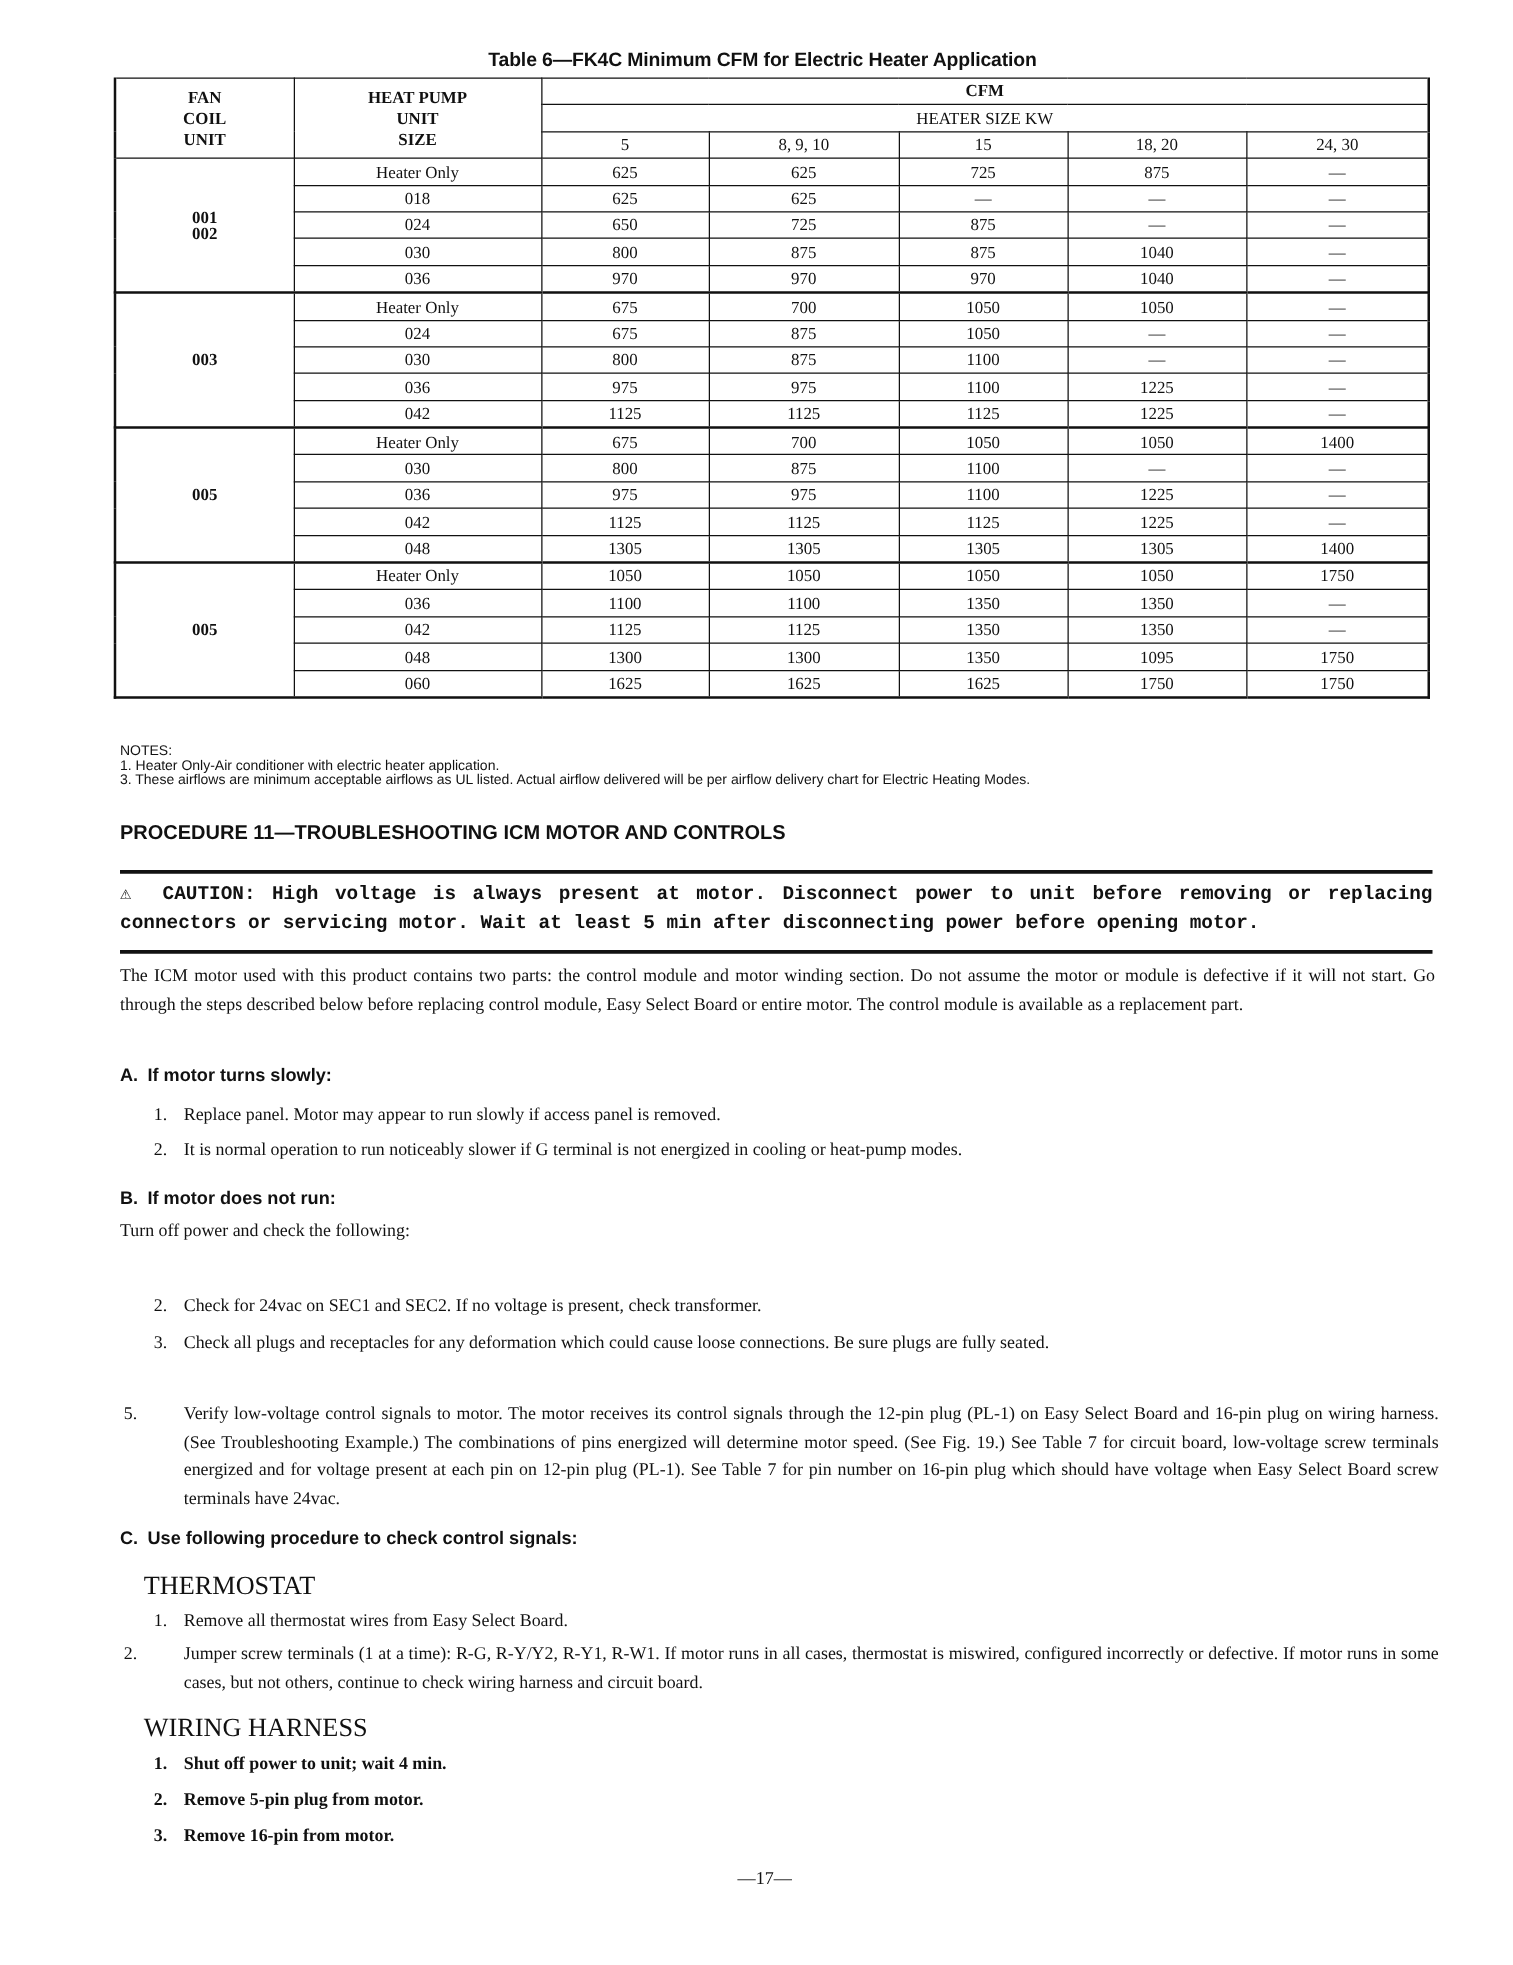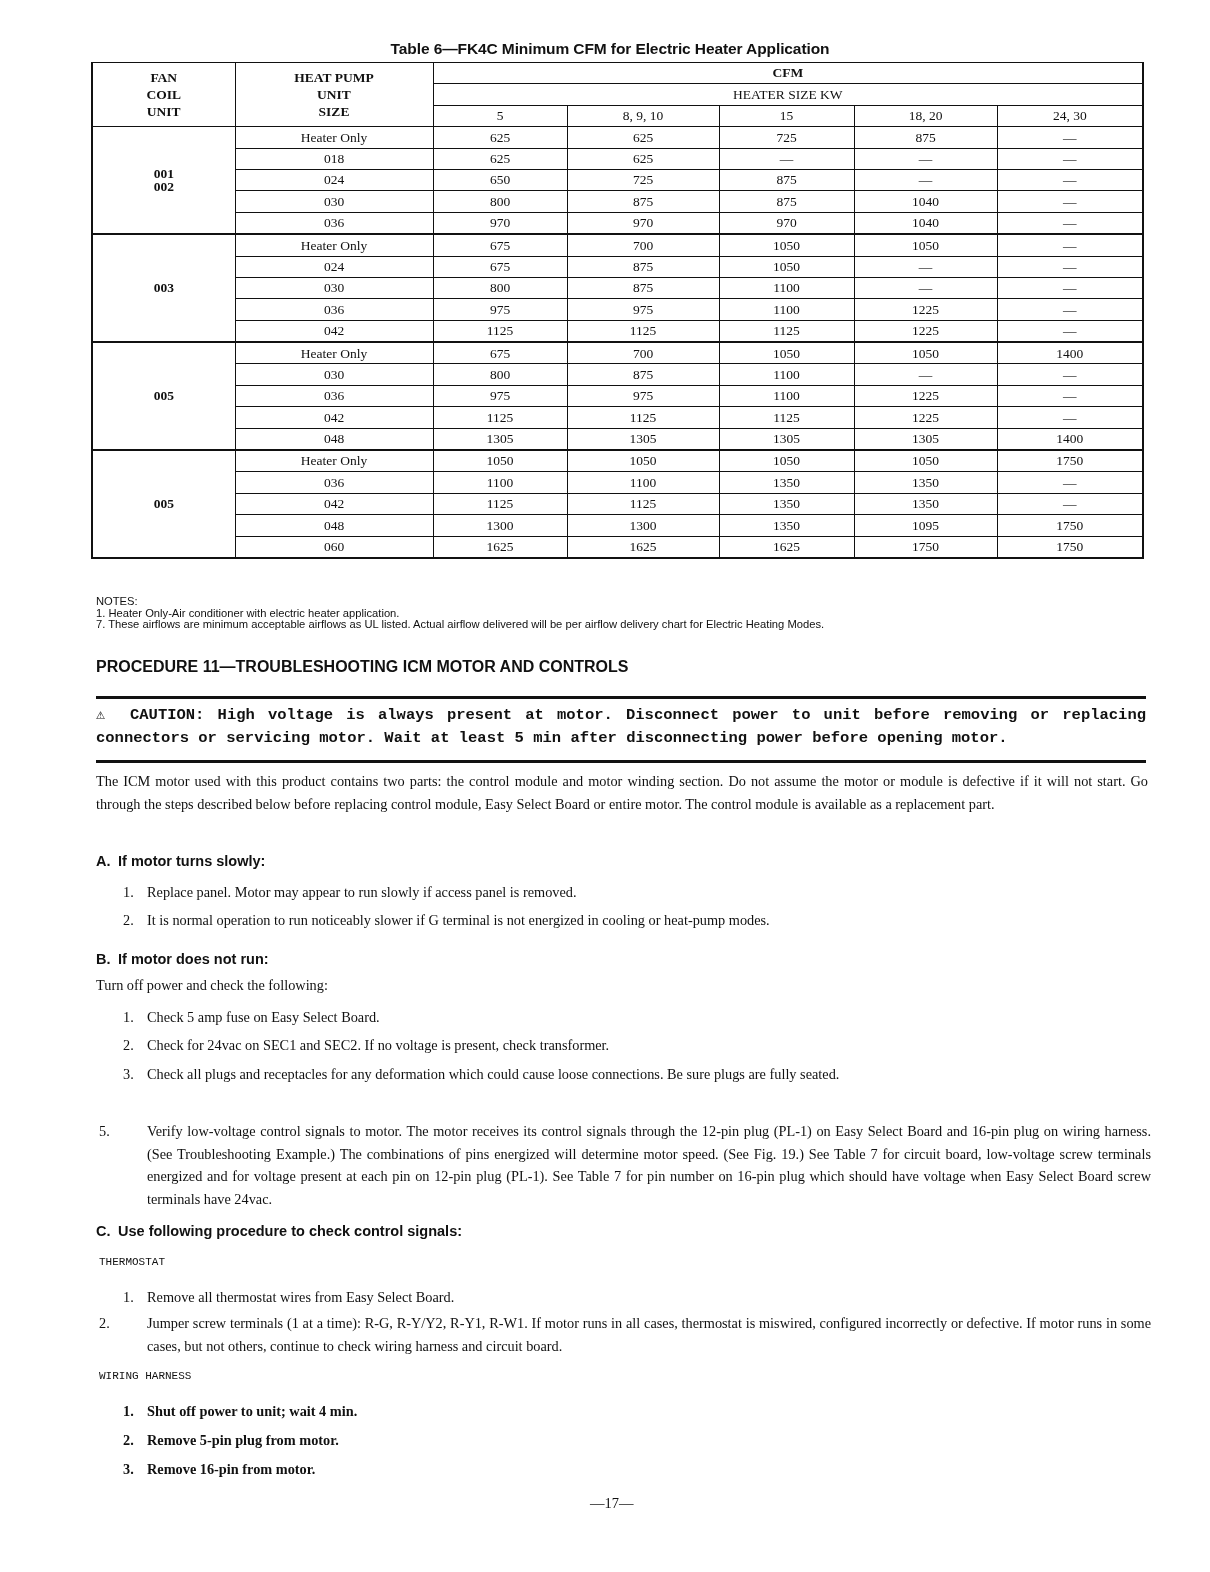--- a/index.html
+++ b/index.html
@@ -56,22 +56,22 @@
     font-size: 14.3px; line-height: 22.5px; text-align: justify;
   }
 
   .sec-head {
     position: absolute; left: 96px;
     font-family: "Liberation Sans", sans-serif; font-weight: bold; font-size: 14.5px;
   }
   .sec-head .letter { display: inline-block; width: 22px; }
 
   .sub-head {
-    position: absolute; left: 99px;
-    font-family: Liberation Mono, monospace; font-size: 11px;
+    position: absolute; left: 115px;
+    font-family: Liberation Serif, serif; font-size: 21px;
   }
 
   .plain {
     position: absolute; left: 96px; font-size: 14.3px;
   }
 
   .item {
     position: absolute; left: 123px; width: 1028px;
     font-size: 14.3px; line-height: 22.5px; text-align: justify;
   }
@@ -293,21 +293,21 @@
           <td style="border-bottom: 2.4px solid rgb(17, 17, 17);">1625</td>
           <td style="border-bottom: 2.4px solid rgb(17, 17, 17);">1750</td>
           <td class="outer-right" style="border-bottom: 2.4px solid rgb(17, 17, 17);">1750</td>
         </tr>
       </tbody>
   </table>
 
   <div class="notes">
     <div>NOTES:</div>
     <div>1. Heater Only-Air conditioner with electric heater application.</div>
-    <div>7. These airflows are minimum acceptable airflows as UL listed. Actual airflow delivered will be per airflow delivery chart for Electric Heating Modes.</div>
+    <div>3. These airflows are minimum acceptable airflows as UL listed. Actual airflow delivered will be per airflow delivery chart for Electric Heating Modes.</div>
   </div>
 
   <h2 class="proc">PROCEDURE 11—TROUBLESHOOTING ICM MOTOR AND CONTROLS</h2>
 
   <div class="caution-rule-top"></div>
   <div class="caution">
     <span class="warn-icon">⚠</span><span>CAUTION: High voltage is always present at motor. Disconnect power to unit before removing or replacing connectors or servicing motor. Wait at least 5 min after disconnecting power before opening motor.</span>
   </div>
   <div class="caution-rule-bot"></div>
 
@@ -320,23 +320,20 @@
     <span class="num">1.</span><span class="body">Replace panel. Motor may appear to run slowly if access panel is removed.</span>
   </div>
   <div class="item" style="top:909px">
     <span class="num">2.</span><span class="body">It is normal operation to run noticeably slower if G terminal is not energized in cooling or heat-pump modes.</span>
   </div>
 
   <div class="sec-head" style="top:951px">
     <span class="letter">B.</span><span>If motor does not run:</span>
   </div>
   <div class="plain" style="top:977px">Turn off power and check the following:</div>
-  <div class="item" style="top:1006px">
-    <span class="num">1.</span><span class="body">Check 5 amp fuse on Easy Select Board.</span>
-  </div>
   <div class="item" style="top:1034px">
     <span class="num">2.</span><span class="body">Check for 24vac on SEC1 and SEC2. If no voltage is present, check transformer.</span>
   </div>
   <div class="item" style="top:1063px">
     <span class="num">3.</span><span class="body">Check all plugs and receptacles for any deformation which could cause loose connections. Be sure plugs are fully seated.</span>
   </div>
   <div class="item hang" style="top:1120px">
     <span class="num">5.</span><span class="body">Verify low-voltage control signals to motor. The motor receives its control signals through the 12-pin plug (PL-1) on Easy Select Board and 16-pin plug on wiring harness. (See Troubleshooting Example.) The combinations of pins energized will determine motor speed. (See Fig. 19.) See Table 7 for circuit board, low-voltage screw terminals energized and for voltage present at each pin on 12-pin plug (PL-1). See Table 7 for pin number on 16-pin plug which should have voltage when Easy Select Board screw terminals have 24vac.</span>
   </div>
 

